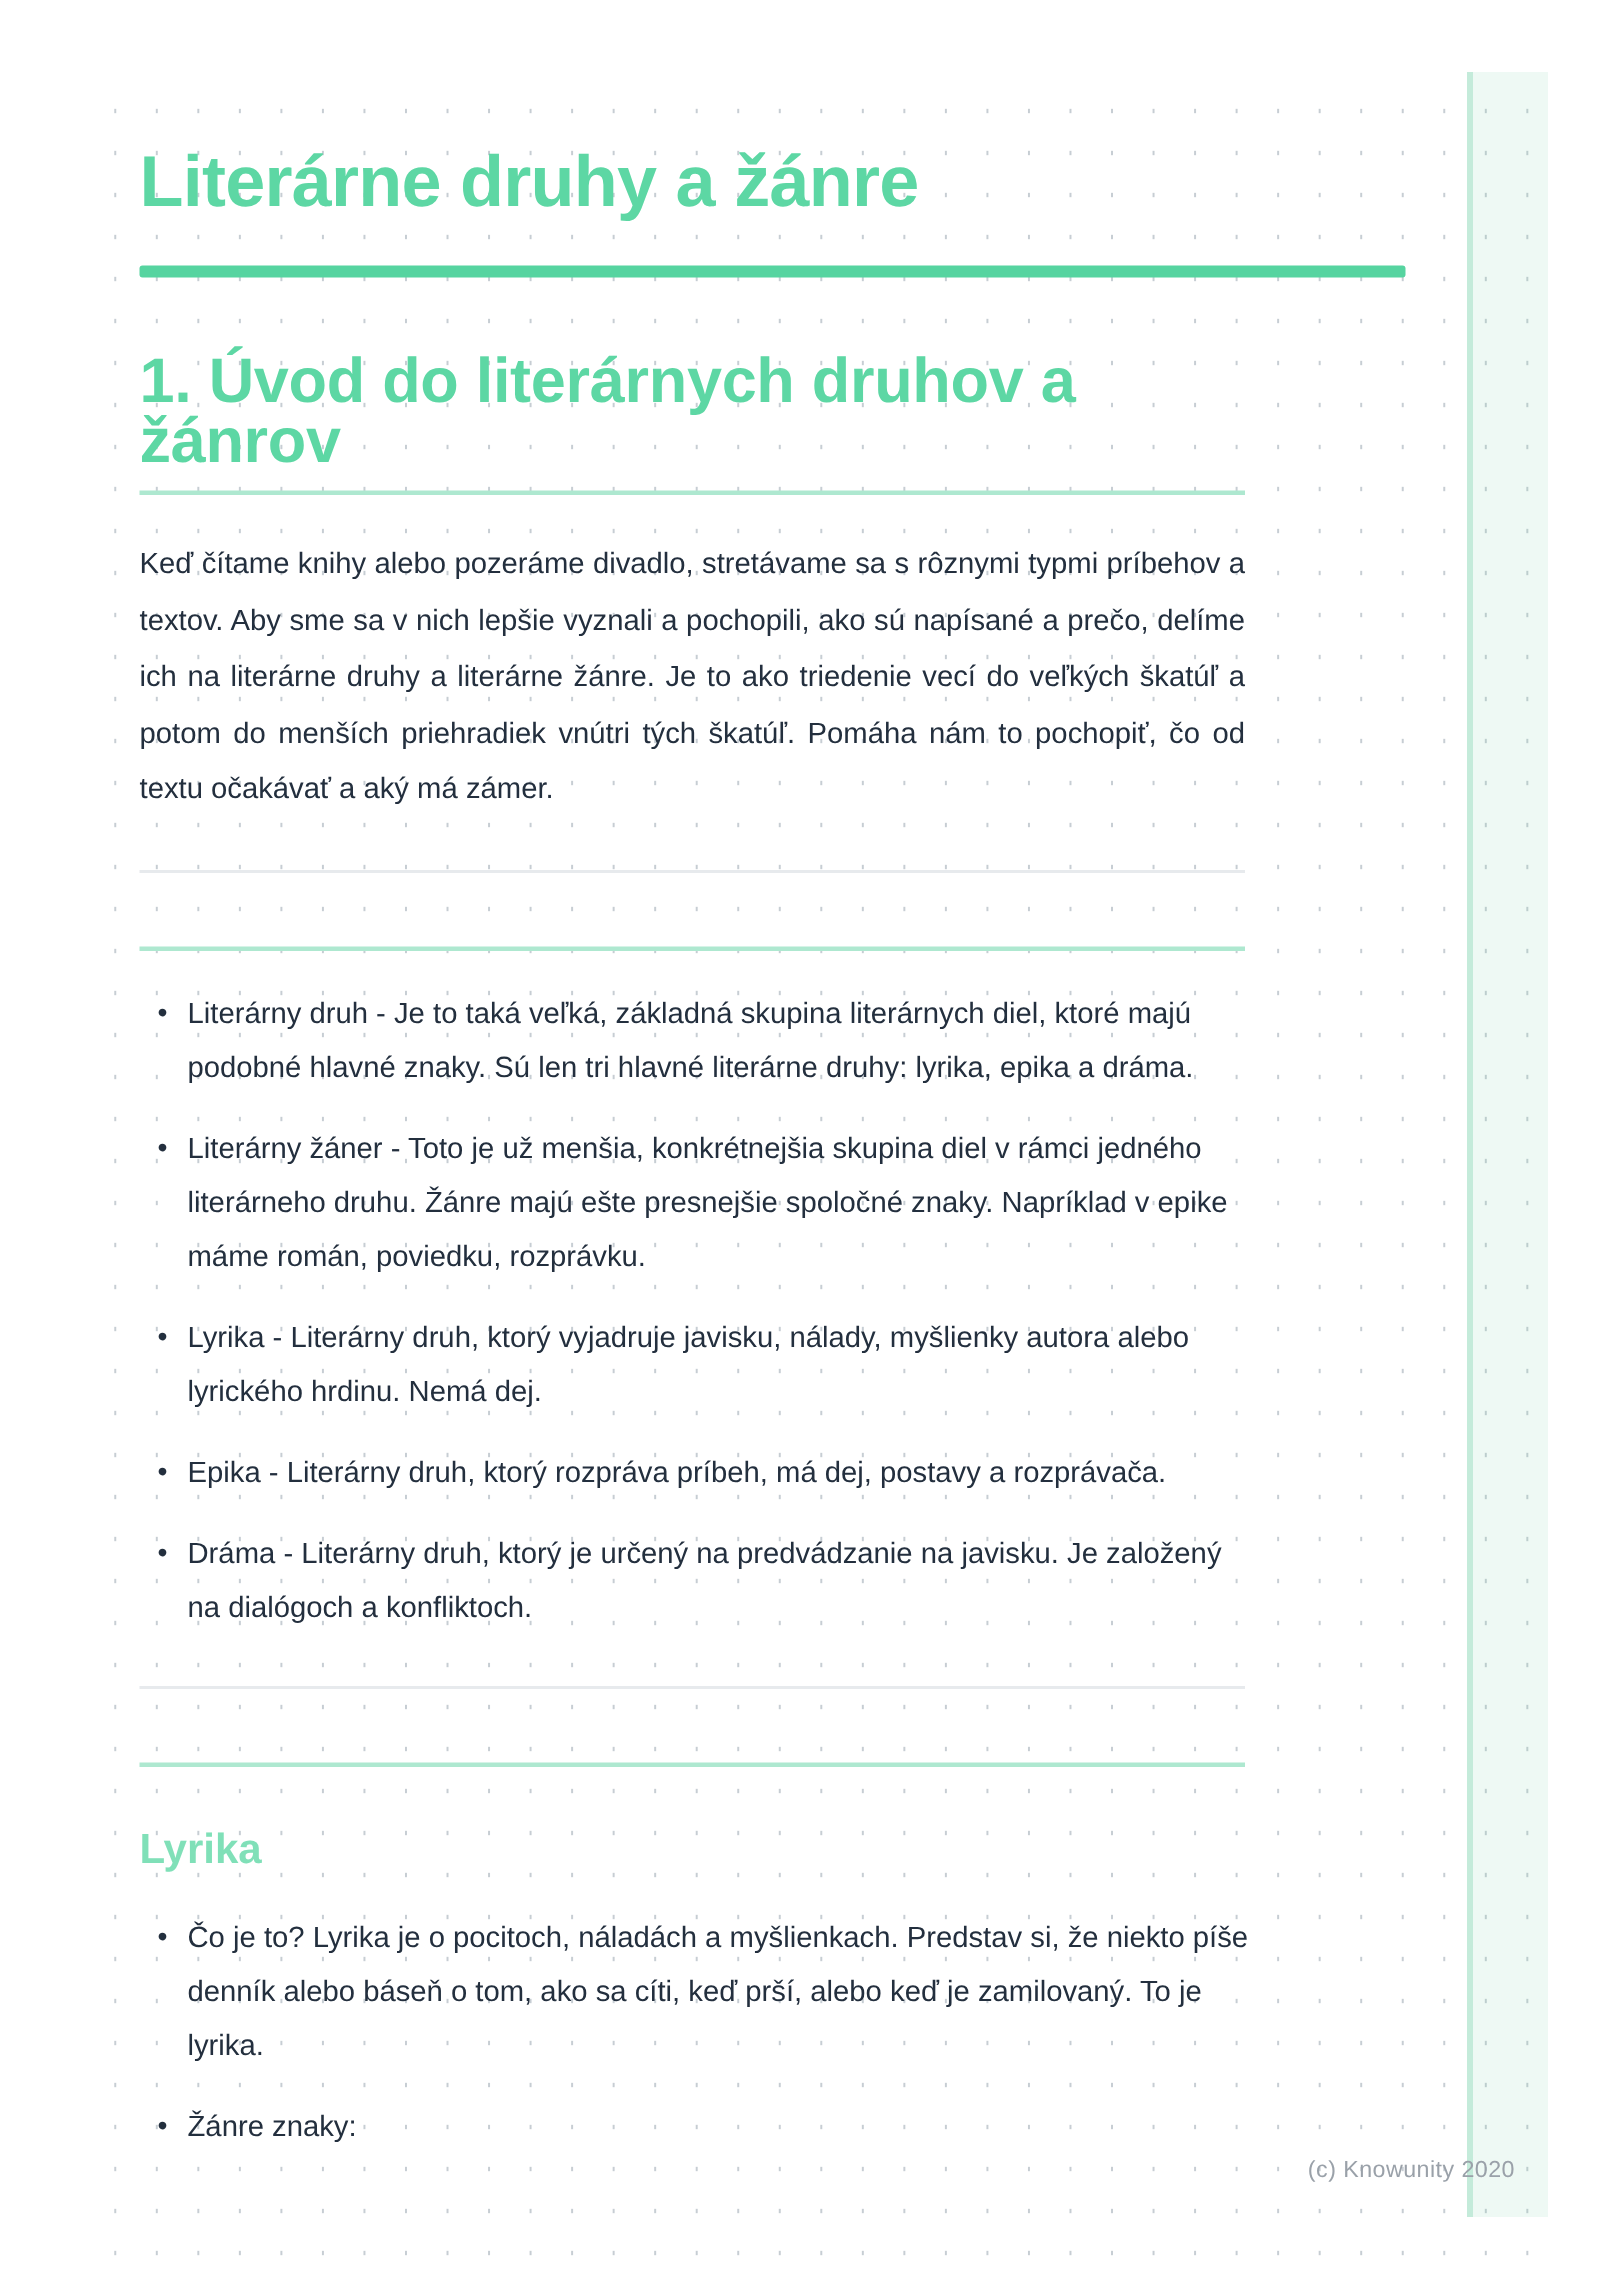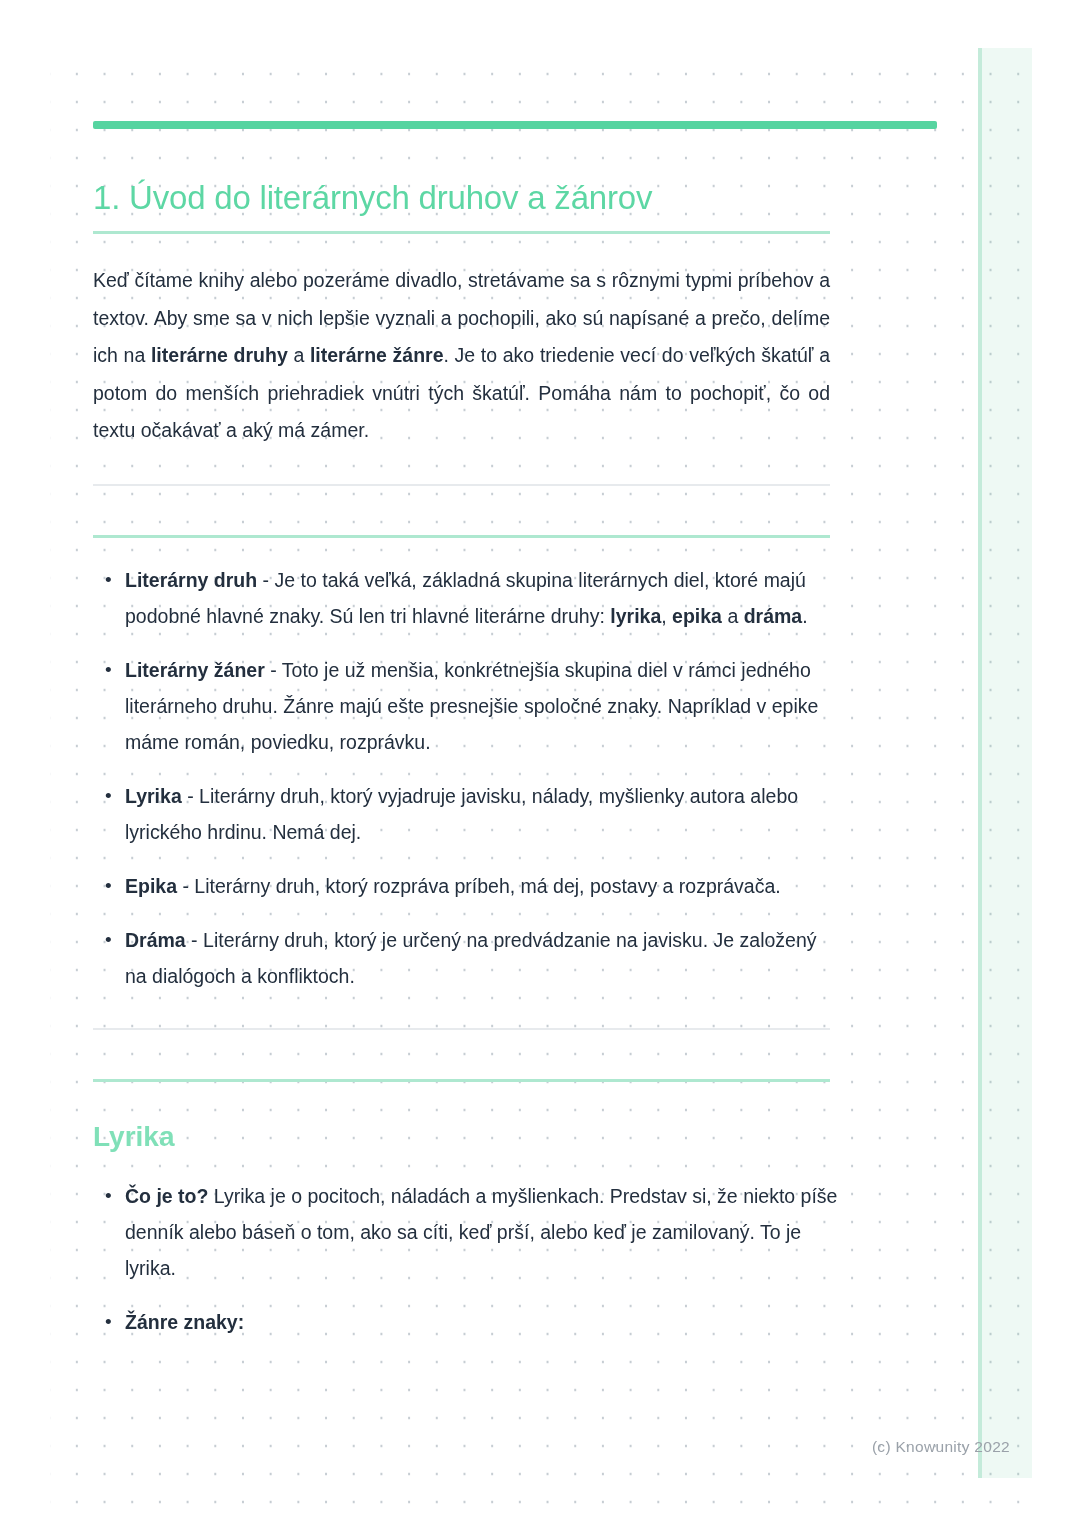--- a/index.html
+++ b/index.html
@@ -49,23 +49,23 @@
   .title-rule {
     margin-top: 27px;
     width: 844px;
     height: 8px;
     border-radius: 2px;
     background: #56d4a0;
   }
 
   .section { margin-top: 49px; }
   h2.section-heading {
-    font-size: 33px;
+    font-size: 42px;
     line-height: 40px;
-    font-weight: 400;
+    font-weight: 700;
     letter-spacing: -0.2px;
     color: #5dd7a4;
   }
   .section-rule {
     margin-top: 13px;
     width: 737px;
     height: 3px;
     background: #aee8d0;
   }
 
@@ -99,21 +99,21 @@
   }
   ul.bullet-list li:last-child { margin-bottom: 0; }
   .bullet-marker {
     flex: 0 0 32px;
     padding-left: 12px;
     font-size: 19px;
     color: #232f3e;
   }
   .bullet-text { flex: 1 1 auto; }
 
-  .b, b { font-weight: 700; }
+  .b, b { font-weight: 400; }
 
   h3.subsection-heading {
     margin-top: 38px;
     font-size: 28px;
     line-height: 34px;
     font-weight: 700;
     color: #80e0b8;
   }
 
   .footer-credit {
@@ -127,20 +127,21 @@
   }
 </style>
 </head>
 <body>
 
 <div class="dot-grid"></div>
 <div class="stripe"></div>
 
 <div class="content">
 
+  <h1 class="doc-title">Literárne druhy a žánre</h1>
   <div class="title-rule"></div>
 
   <div class="section">
     <h2 class="section-heading">1. Úvod do literárnych druhov a žánrov</h2>
     <div class="section-rule"></div>
     <p class="intro-paragraph"><span>Keď čítame knihy alebo pozeráme divadlo, stretávame sa s rôznymi typmi príbehov a textov. Aby sme sa v nich lepšie vyznali a pochopili, ako sú napísané a prečo, delíme ich na </span><span class="b">literárne druhy</span><span> a </span><span class="b">literárne žánre</span><span>. Je to ako triedenie vecí do veľkých škatúľ a potom do menších priehradiek vnútri tých škatúľ. Pomáha nám to pochopiť, čo od textu očakávať a aký má zámer.</span></p>
   </div>
 
   <div class="divider"></div>
 
@@ -182,13 +183,13 @@
       </li>
       <li>
         <span class="bullet-marker">•</span>
         <span class="bullet-text"><span class="b">Žánre znaky:</span></span>
       </li>
     </ul>
   </div>
 
 </div>
 
-<div class="footer-credit">(c) Knowunity 2022</div>
+<div class="footer-credit">(c) Knowunity 2020</div>
 
 </body></html>

